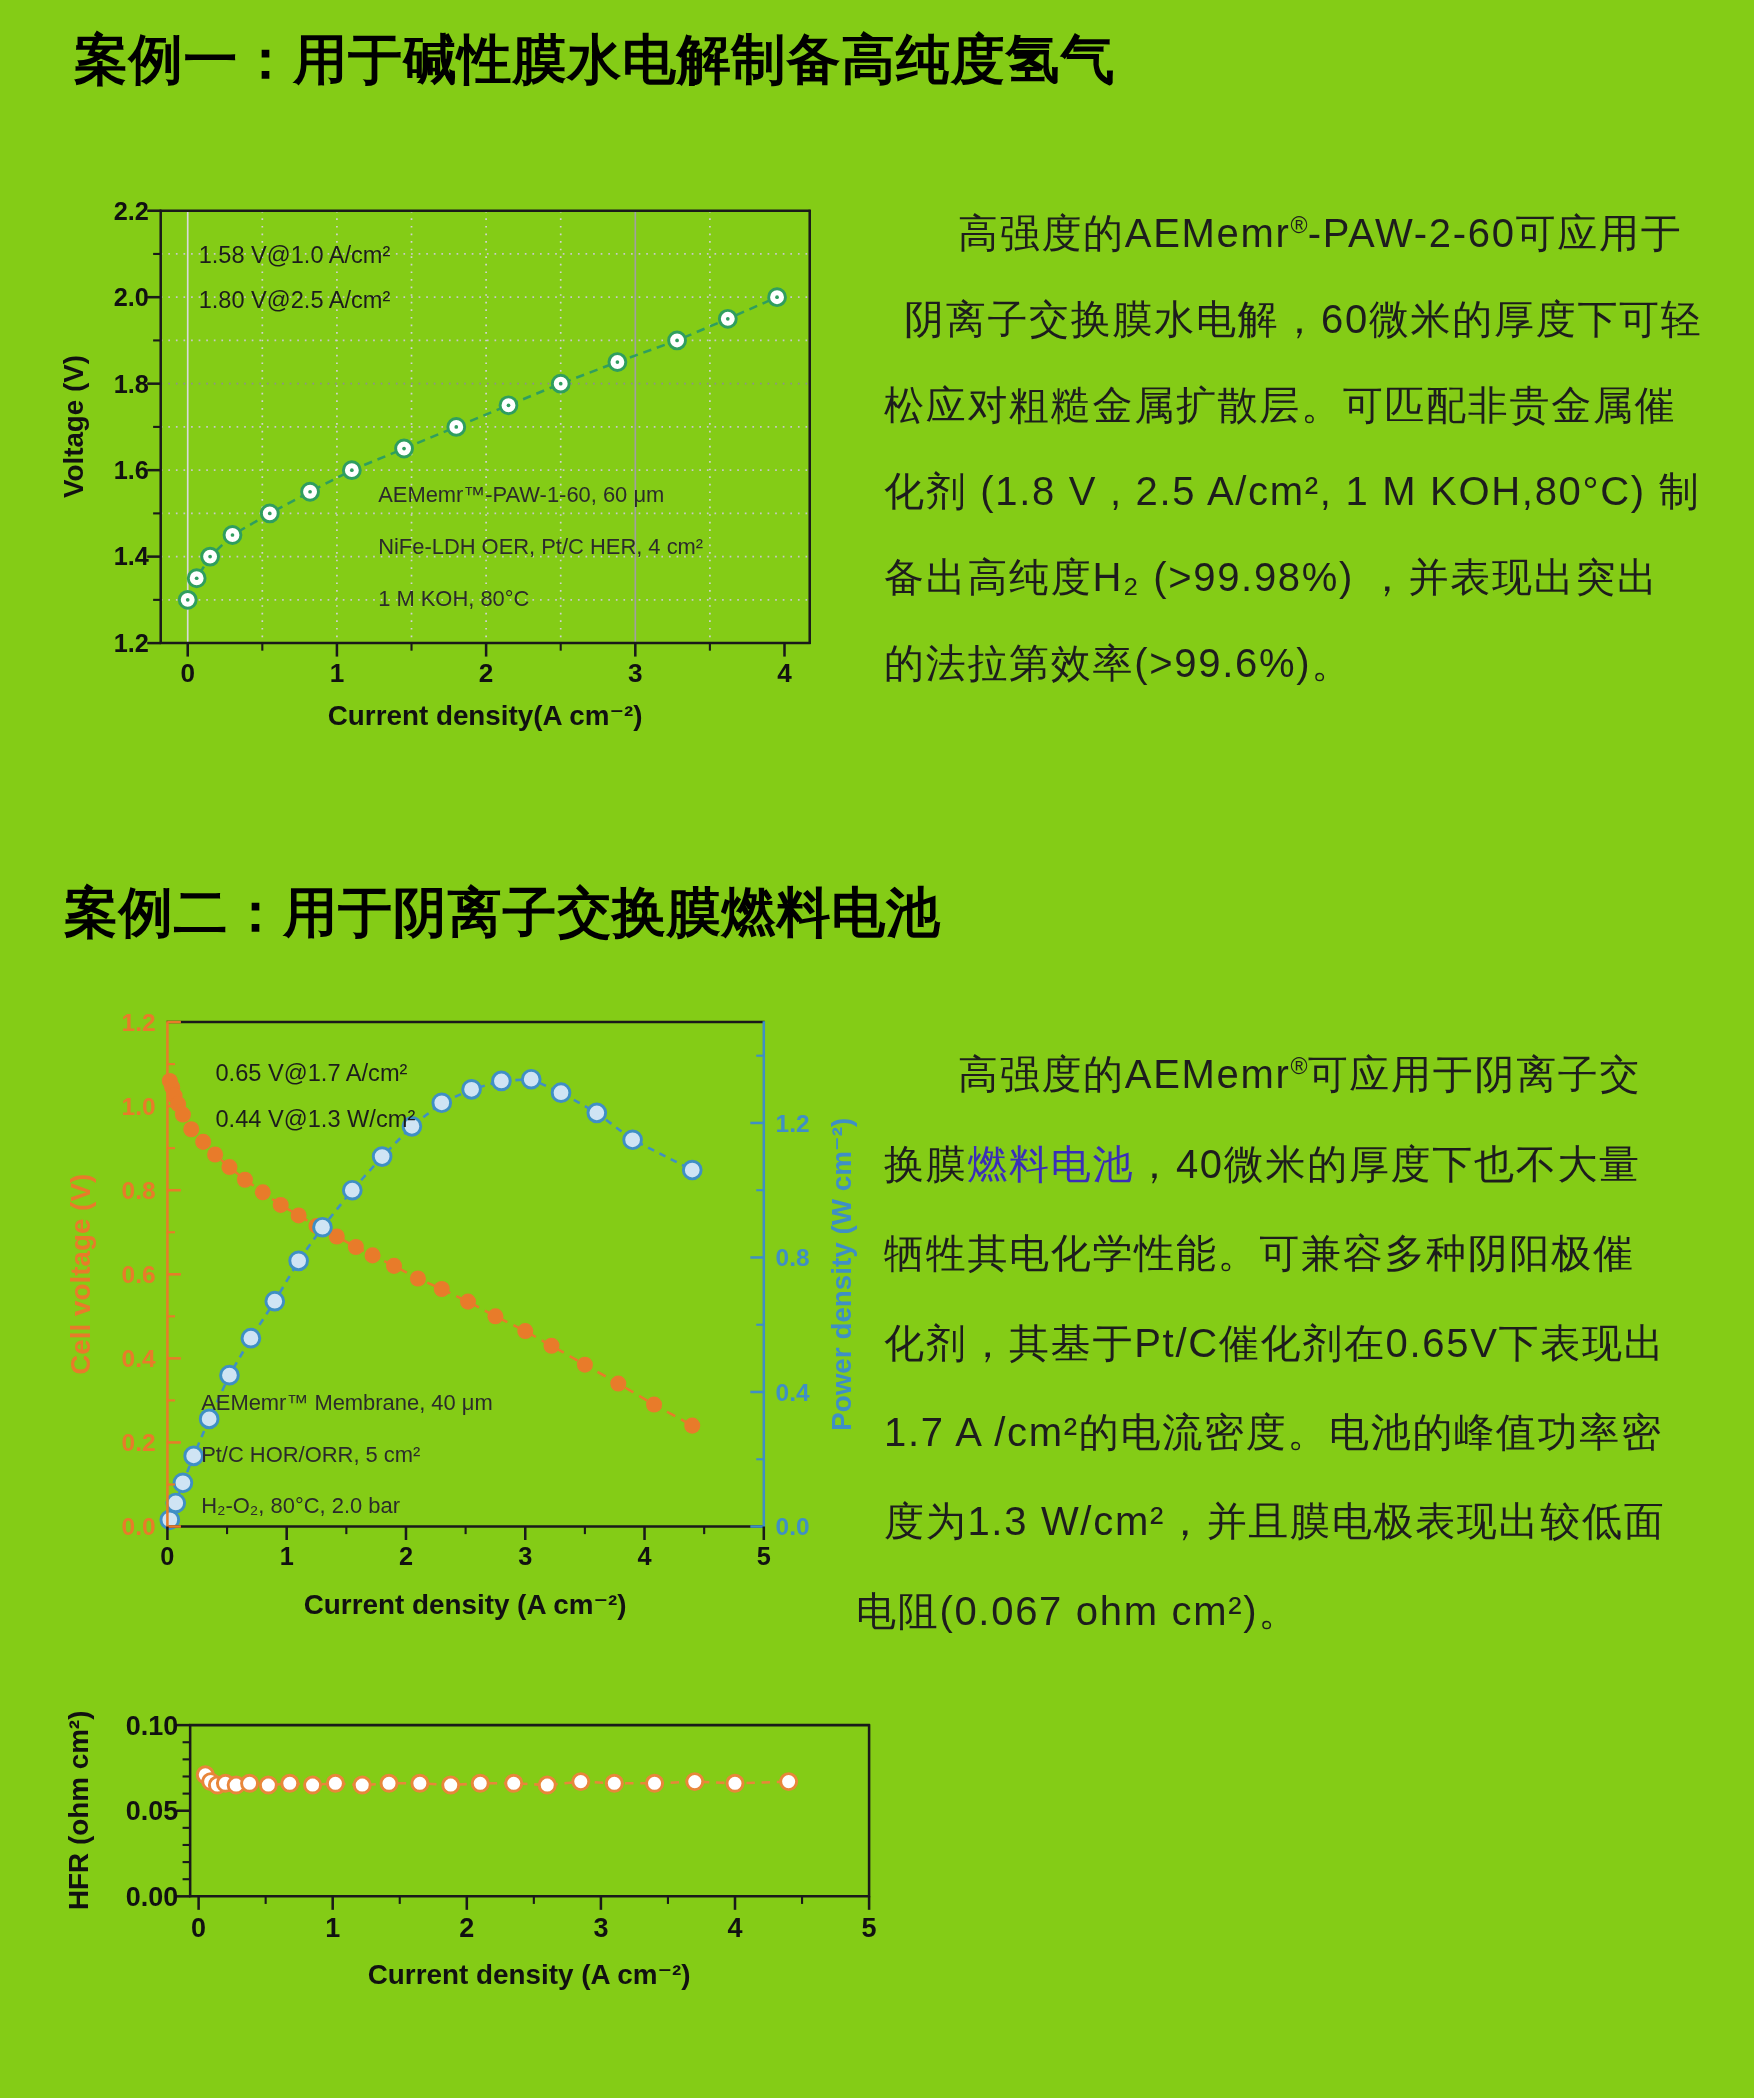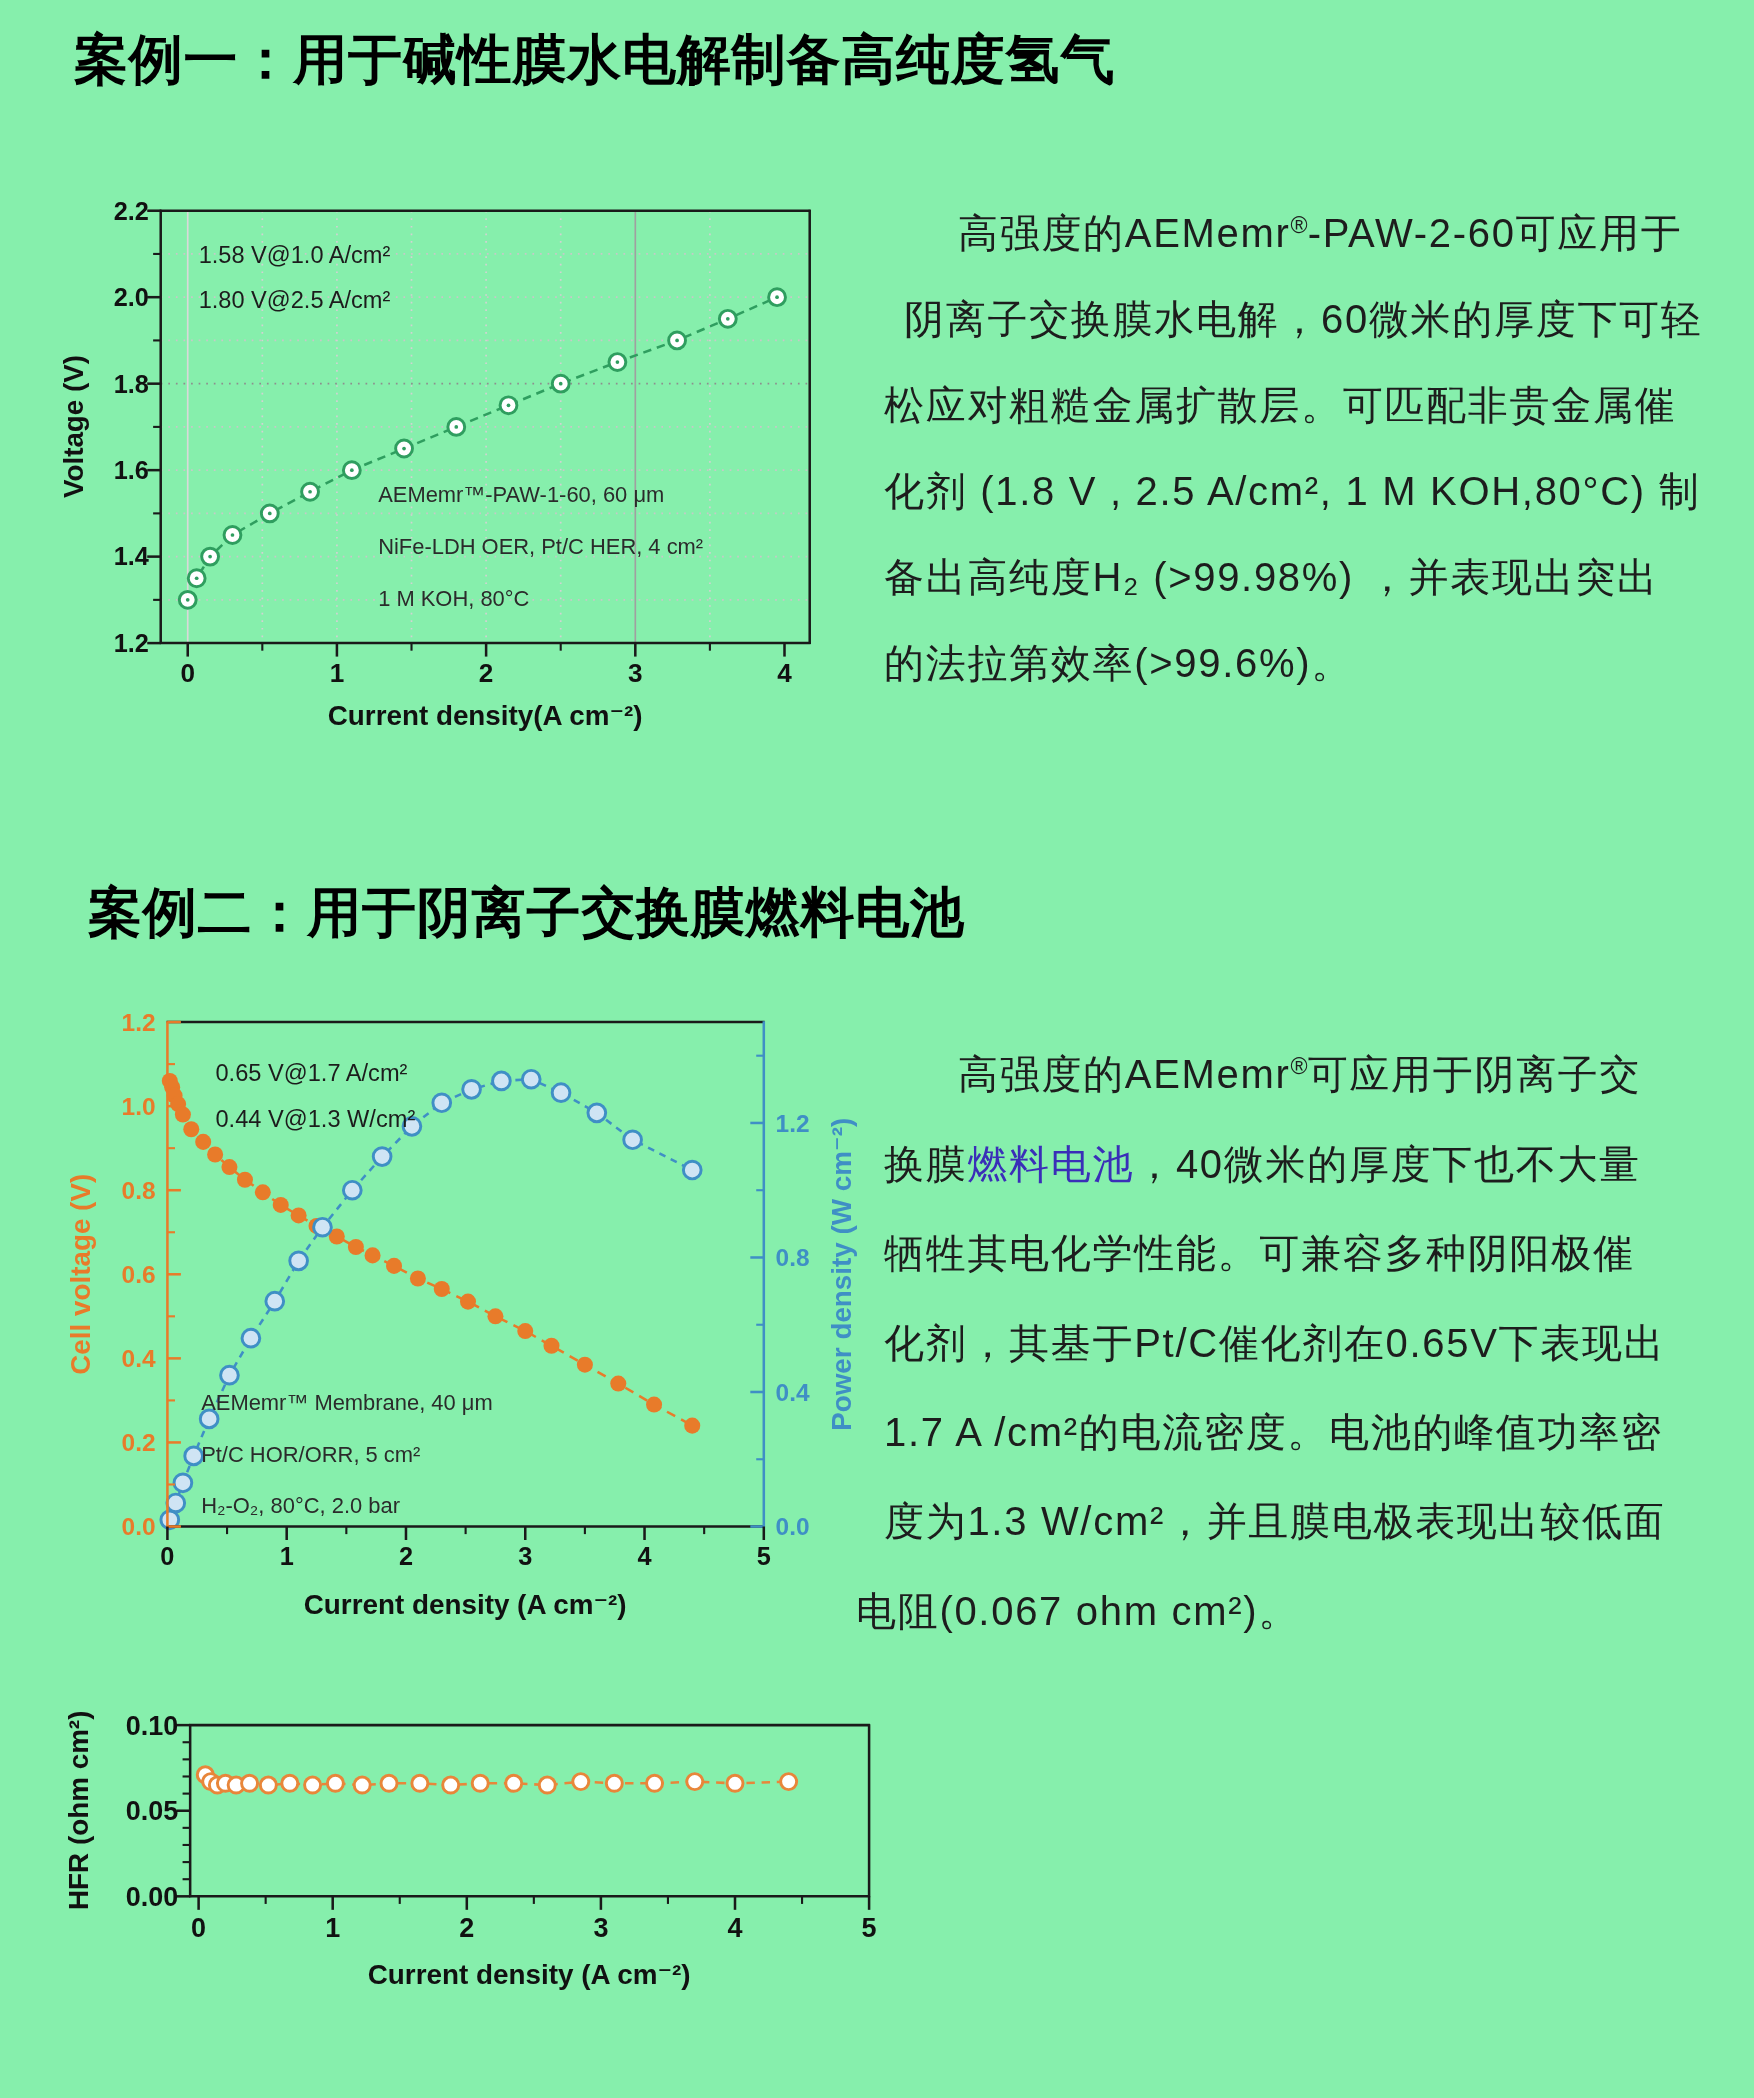--- a/index.html
+++ b/index.html
@@ -1,20 +1,20 @@
 <!DOCTYPE html>
 <html style="font-size:13.5px"><head>
 <meta charset="utf-8">
 <style>
   html,body{margin:0;padding:0;background:#ffffff;}
   body{width:1754px;height:2098px;position:relative;font-family:"Liberation Sans","DejaVu Sans",sans-serif;}
-  .page{position:absolute;left:0;top:0;width:1754px;height:2098px;background:#86efac;overflow:hidden;}
+  .page{position:absolute;left:0;top:0;width:1754px;height:2098px;background:#84cc16;overflow:hidden;}
   .h{position:absolute;margin:0;font-size:54px;font-weight:700;color:#000;letter-spacing:0.8px;white-space:nowrap;}
   #h1{left:74px;top:23.6px;}
-  #h2{left:88px;top:877px;}
+  #h2{left:64px;top:877px;}
   .chart{position:absolute;}
   .para{position:absolute;left:0;top:0;}
   .pline{position:absolute;white-space:nowrap;font-size:40px;color:#1d1d1d;letter-spacing:1.7px;}
   .sup{font-size:58%;vertical-align:super;letter-spacing:0;}
   svg text{font-family:"Liberation Sans","DejaVu Sans",sans-serif;}
 </style>
 </head>
 <body>
 
 <div class="page">

